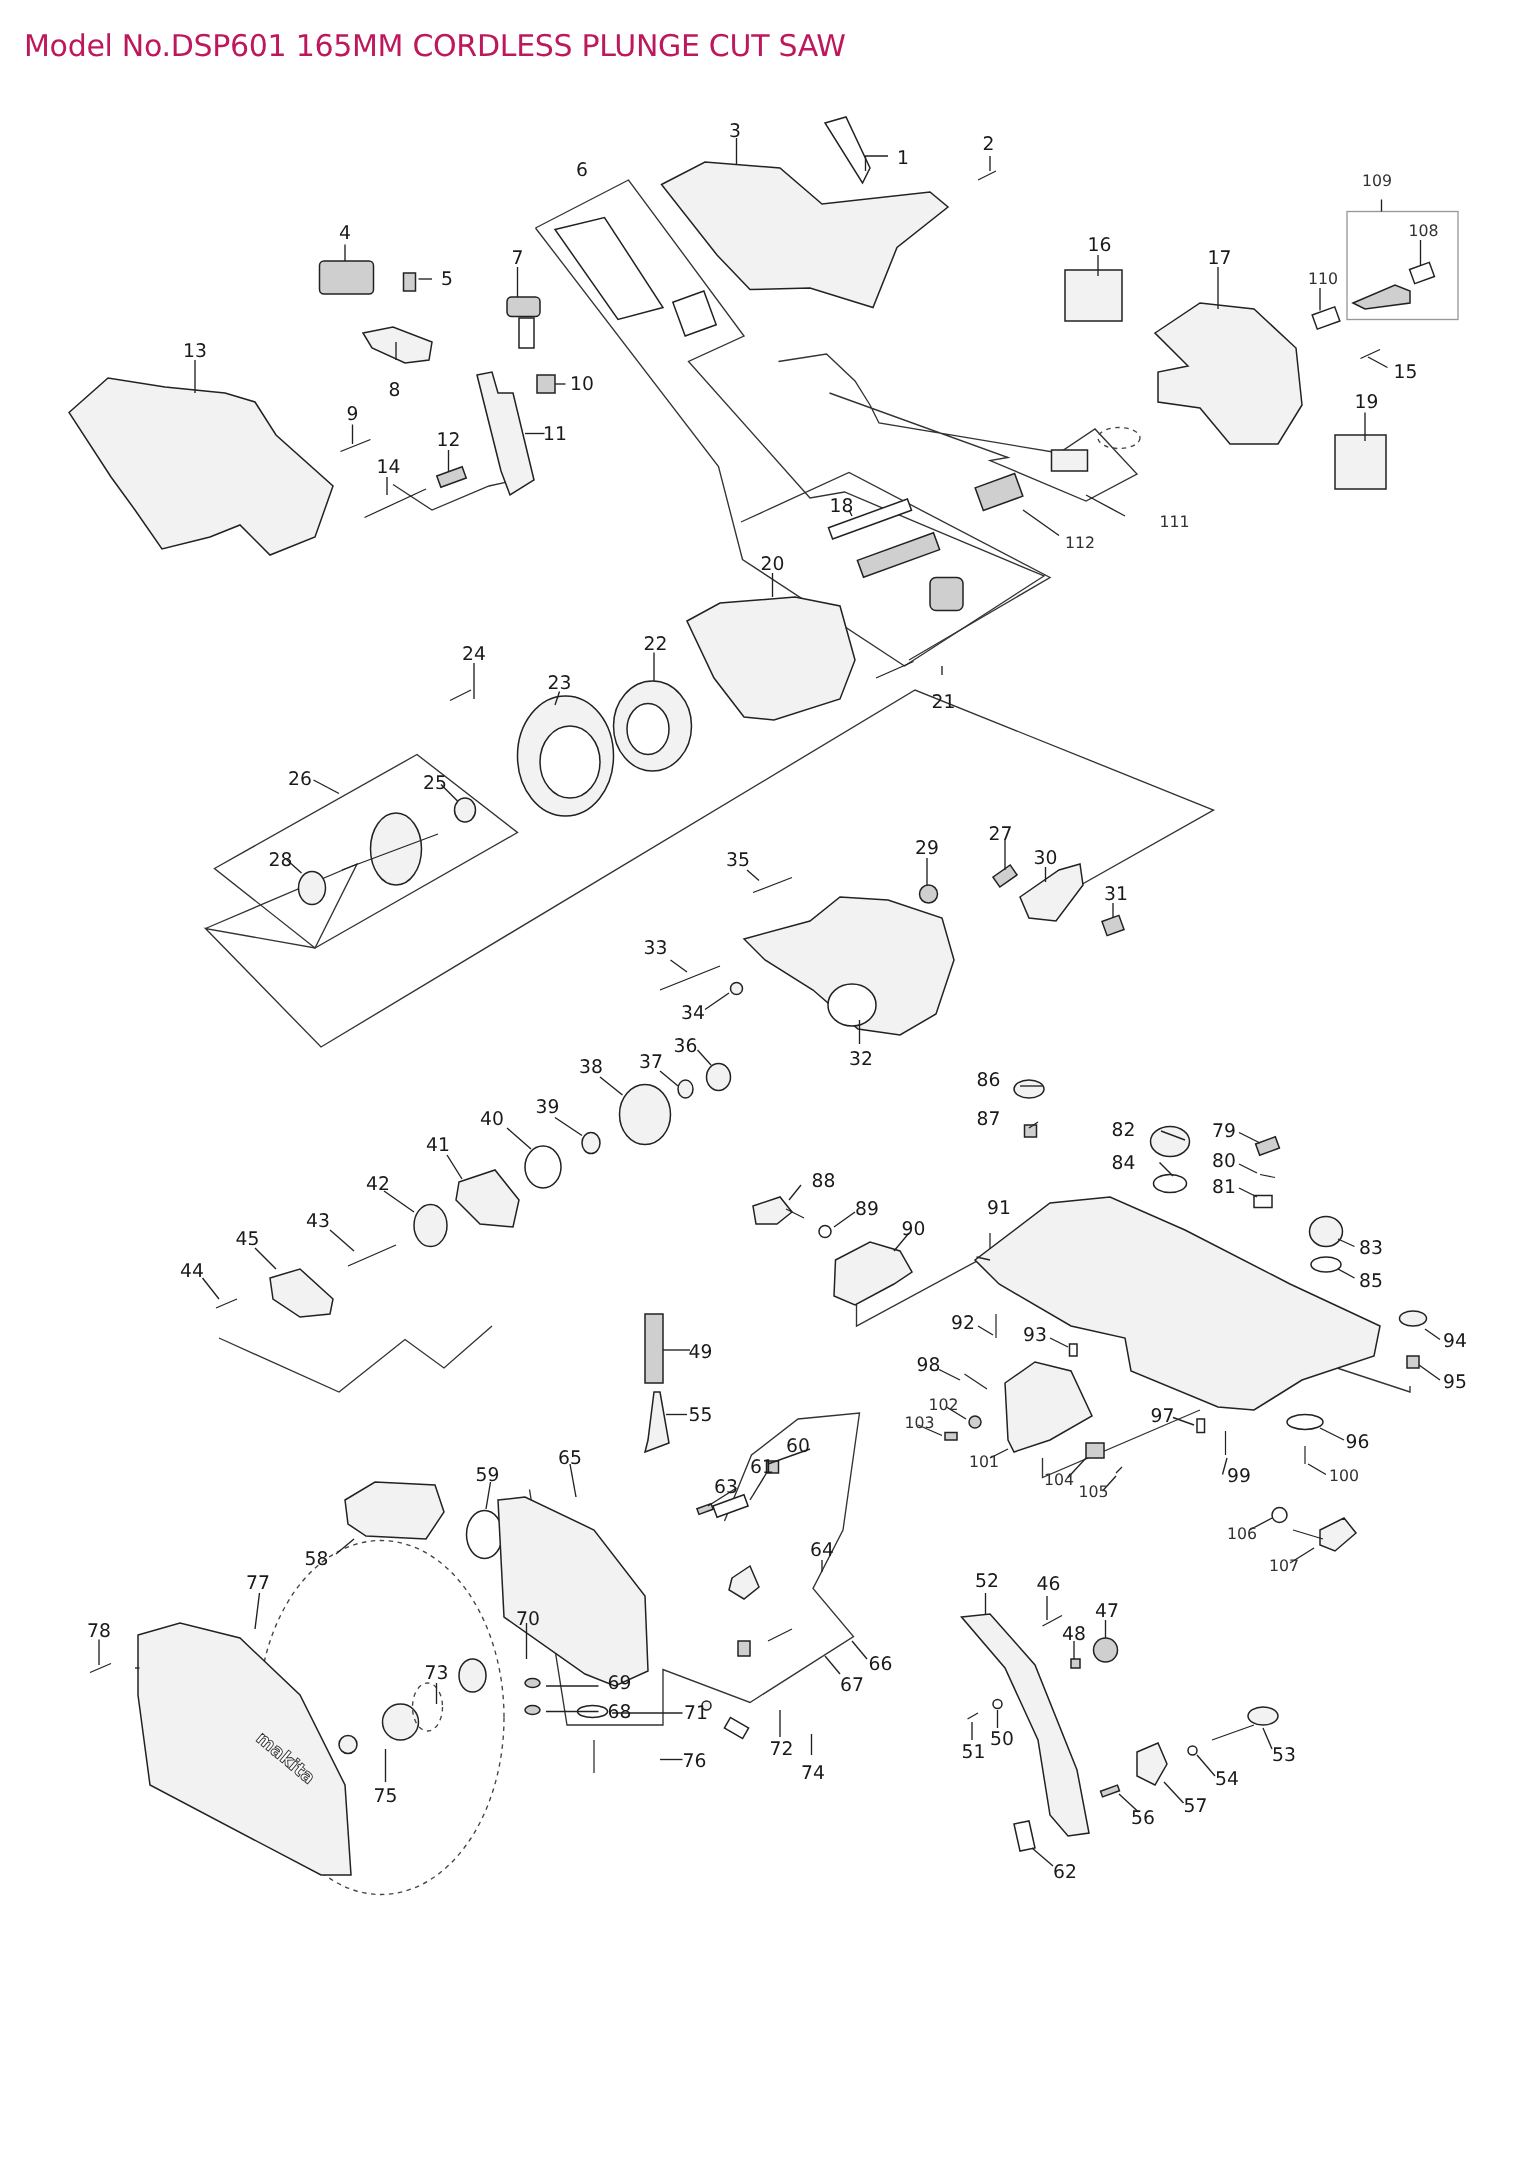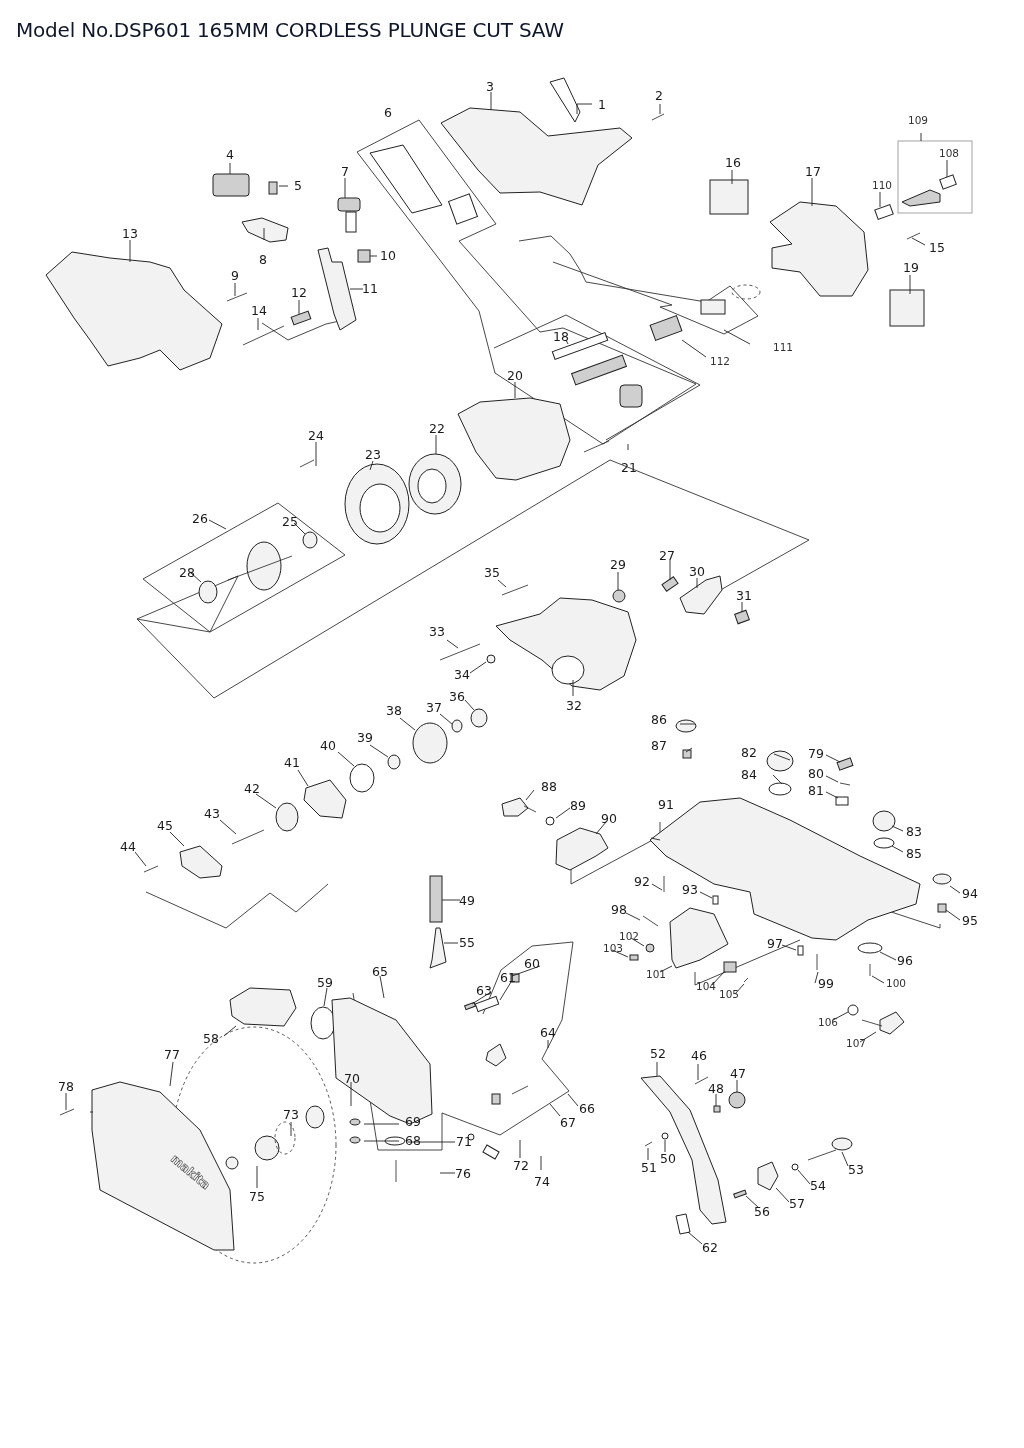--- a/index.html
+++ b/index.html
@@ -1,18 +1,18 @@
 <!DOCTYPE html>
 <html><head>
 <meta charset="utf-8">
 <style>
   html, body { margin:0; padding:0; background:#ffffff; }
   body { width:1024px; height:1448px; position:relative; overflow:hidden;
          font-family:"DejaVu Sans", "Liberation Sans", sans-serif; color:#111; }
-  .title { position:absolute; left:16px; top:18px; font-size:20px; letter-spacing:-0.2px; color:#0f172a; white-space:nowrap; }
+  .title { position:absolute; left:16px; top:18px; font-size:20px; letter-spacing:-0.2px; color:#be185d; white-space:nowrap; }
   svg.diagram { position:absolute; left:0; top:0; }
   .lbl { font-family:"DejaVu Sans", sans-serif; font-size:12.5px; fill:#1a1a1a; }
   .lbl.sm { font-size:10.5px; fill:#333; }
   .lead { stroke:#222; stroke-width:0.9; fill:none; }
   .grp { stroke:#333; stroke-width:0.9; fill:none; }
   .grp-l { stroke:#999; stroke-width:0.9; fill:none; }
   .part { stroke:#222; stroke-width:1; fill:#f2f2f2; }
   .part-d { stroke:#222; stroke-width:1; fill:#cfcfcf; }
   .part-w { stroke:#222; stroke-width:1; fill:#ffffff; }
   .dash { stroke:#444; stroke-width:0.9; fill:none; stroke-dasharray:3 3; }

